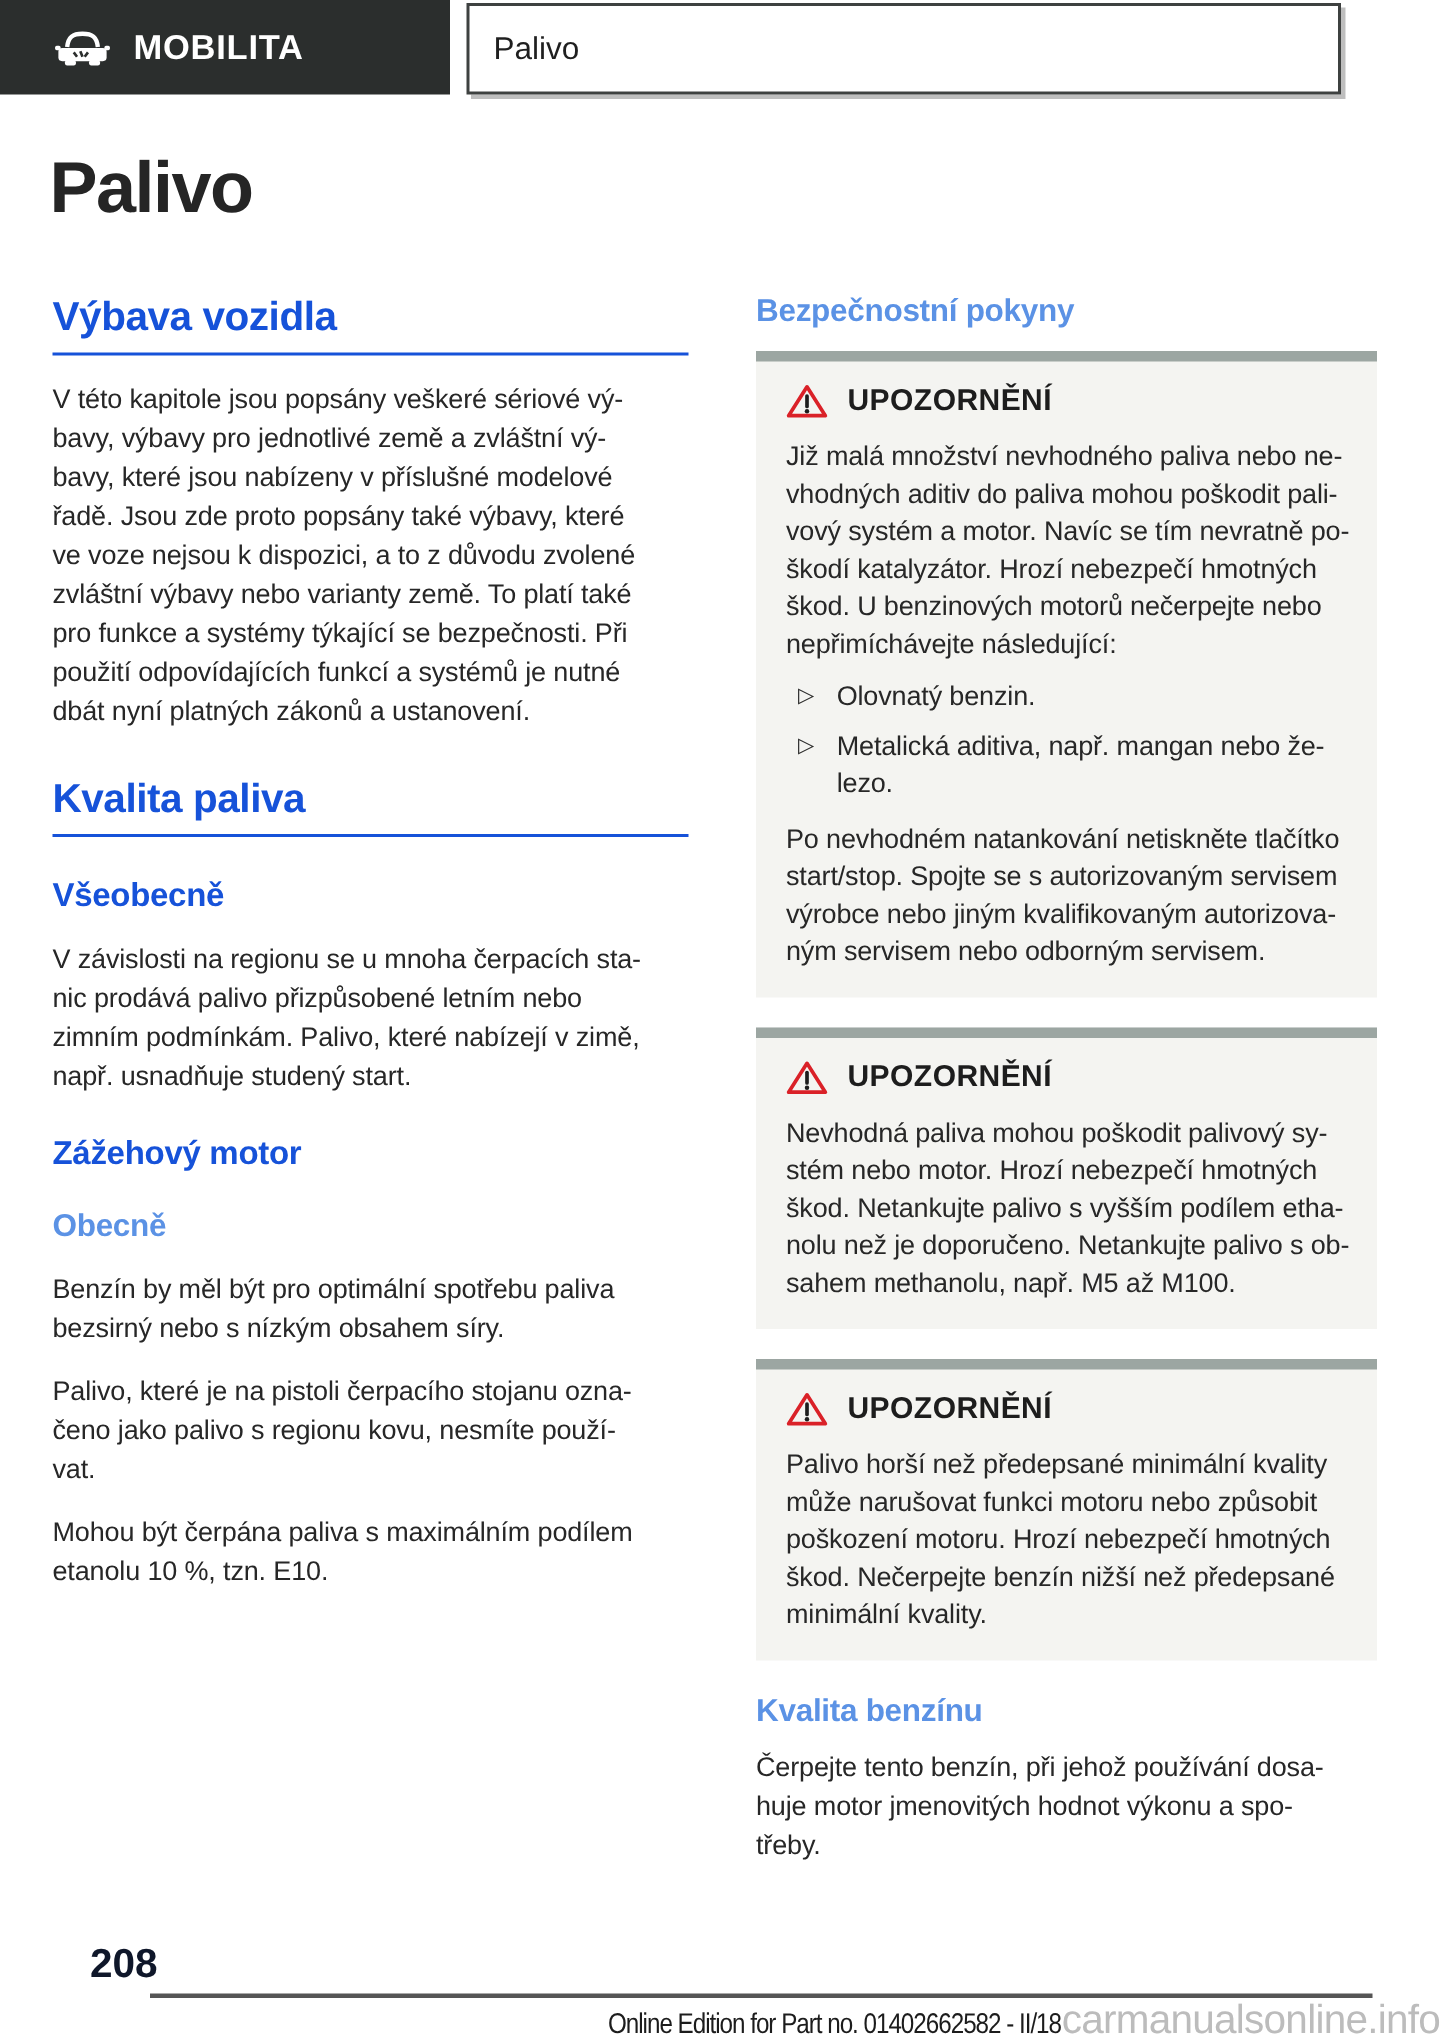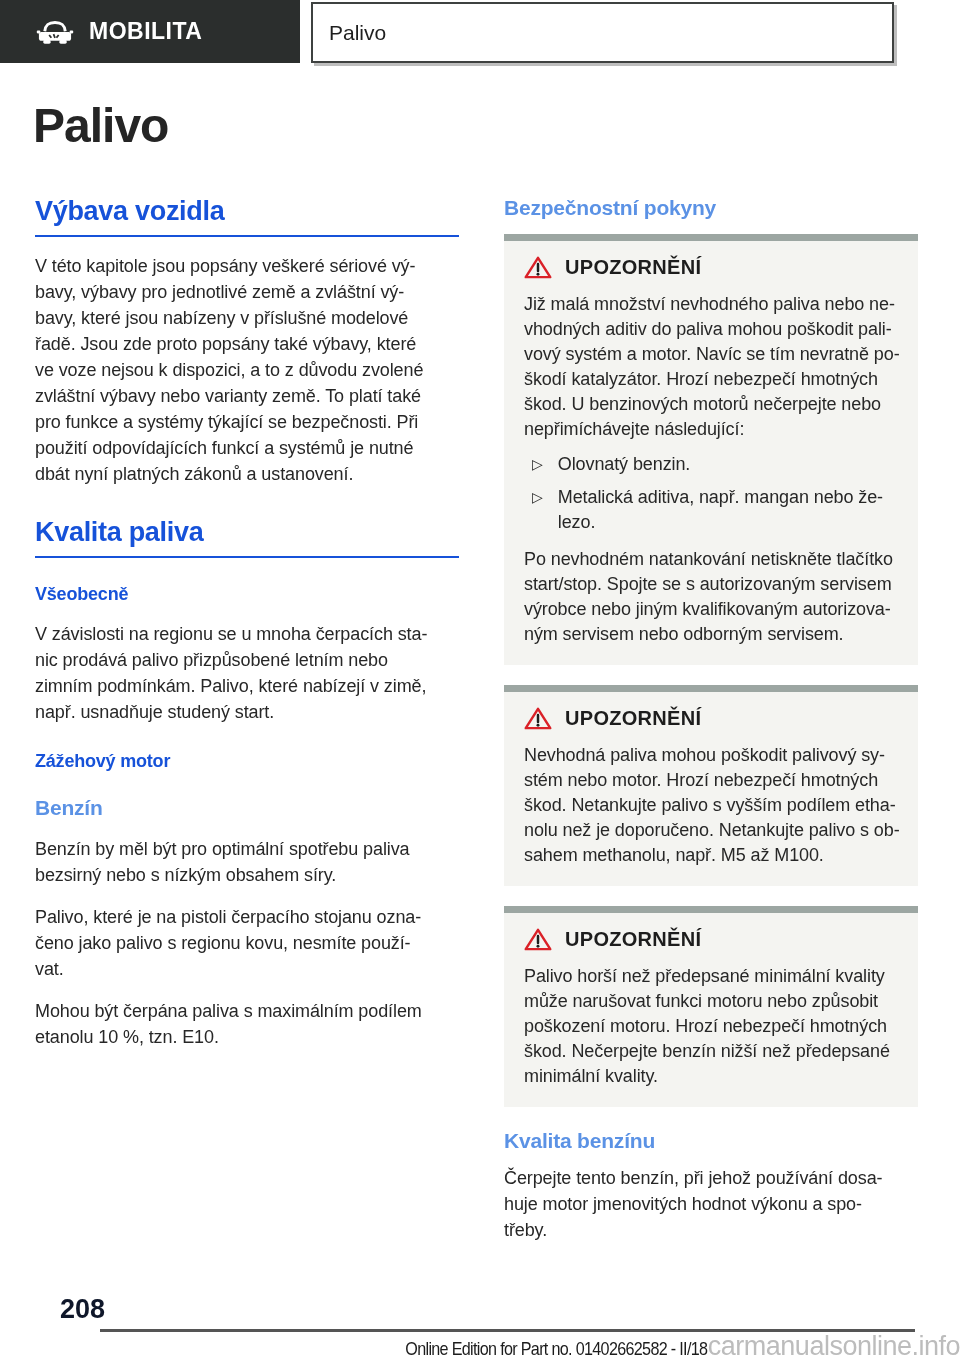--- a/index.html
+++ b/index.html
@@ -19,21 +19,21 @@
   .doc-title { position:absolute; left:33px; top:98px; font-size:48px; font-weight:bold;
                color:#252525; letter-spacing:-1px; }
 
   
   .col-left  { position:absolute; left:35px;  top:196px; width:424px; }
   .col-right { position:absolute; left:504px; top:196px; width:414px; }
 
   .h-a { font-size:27px; font-weight:bold; color:#1652d9; margin:0; padding-bottom:8px;
          border-bottom:2px solid #1652d9; letter-spacing:-0.3px; }
   .h-a.later { margin-top:30px; }
-  .h-b { font-size:18px; font-weight:bold; color:#1652d9; margin:26px 0 0 0; letter-spacing:-0.2px; }
+  .h-b { font-size:22px; font-weight:bold; color:#1652d9; margin:26px 0 0 0; letter-spacing:-0.2px; }
   .h-c { font-size:21px; font-weight:bold; color:#5b92e5; margin:24px 0 0 0; letter-spacing:-0.2px; }
   .h-c.first { margin-top:0; }
 
   .body-p { font-size:18px; line-height:26px; margin:16px 0 0 0; white-space:pre-line;
             letter-spacing:-0.1px; color:#272727; }
 
   
   .warn { margin-top:14px; border-top:7px solid #9ca6a2; background:#f4f4f1;
           padding:14px 18px 18px 20px; }
   .warn + .warn { margin-top:20px; }
@@ -94,21 +94,21 @@
     <h2 class="h-a later">Kvalita paliva</h2>
 
     <h3 class="h-b">Všeobecně</h3>
     <p class="body-p">V závislosti na regionu se u mnoha čerpacích sta-
 nic prodává palivo přizpůsobené letním nebo
 zimním podmínkám. Palivo, které nabízejí v zimě,
 např. usnadňuje studený start.</p>
 
     <h3 class="h-b">Zážehový motor</h3>
 
-    <h4 class="h-c">Benzín</h4>
+    <h4 class="h-c">Obecně</h4>
     <p class="body-p">Benzín by měl být pro optimální spotřebu paliva
 bezsirný nebo s nízkým obsahem síry.</p>
     <p class="body-p">Palivo, které je na pistoli čerpacího stojanu ozna-
 čeno jako palivo s regionu kovu, nesmíte použí-
 vat.</p>
     <p class="body-p">Mohou být čerpána paliva s maximálním podílem
 etanolu 10 %, tzn. E10.</p>
   </div>
 
   <div class="col-right">

